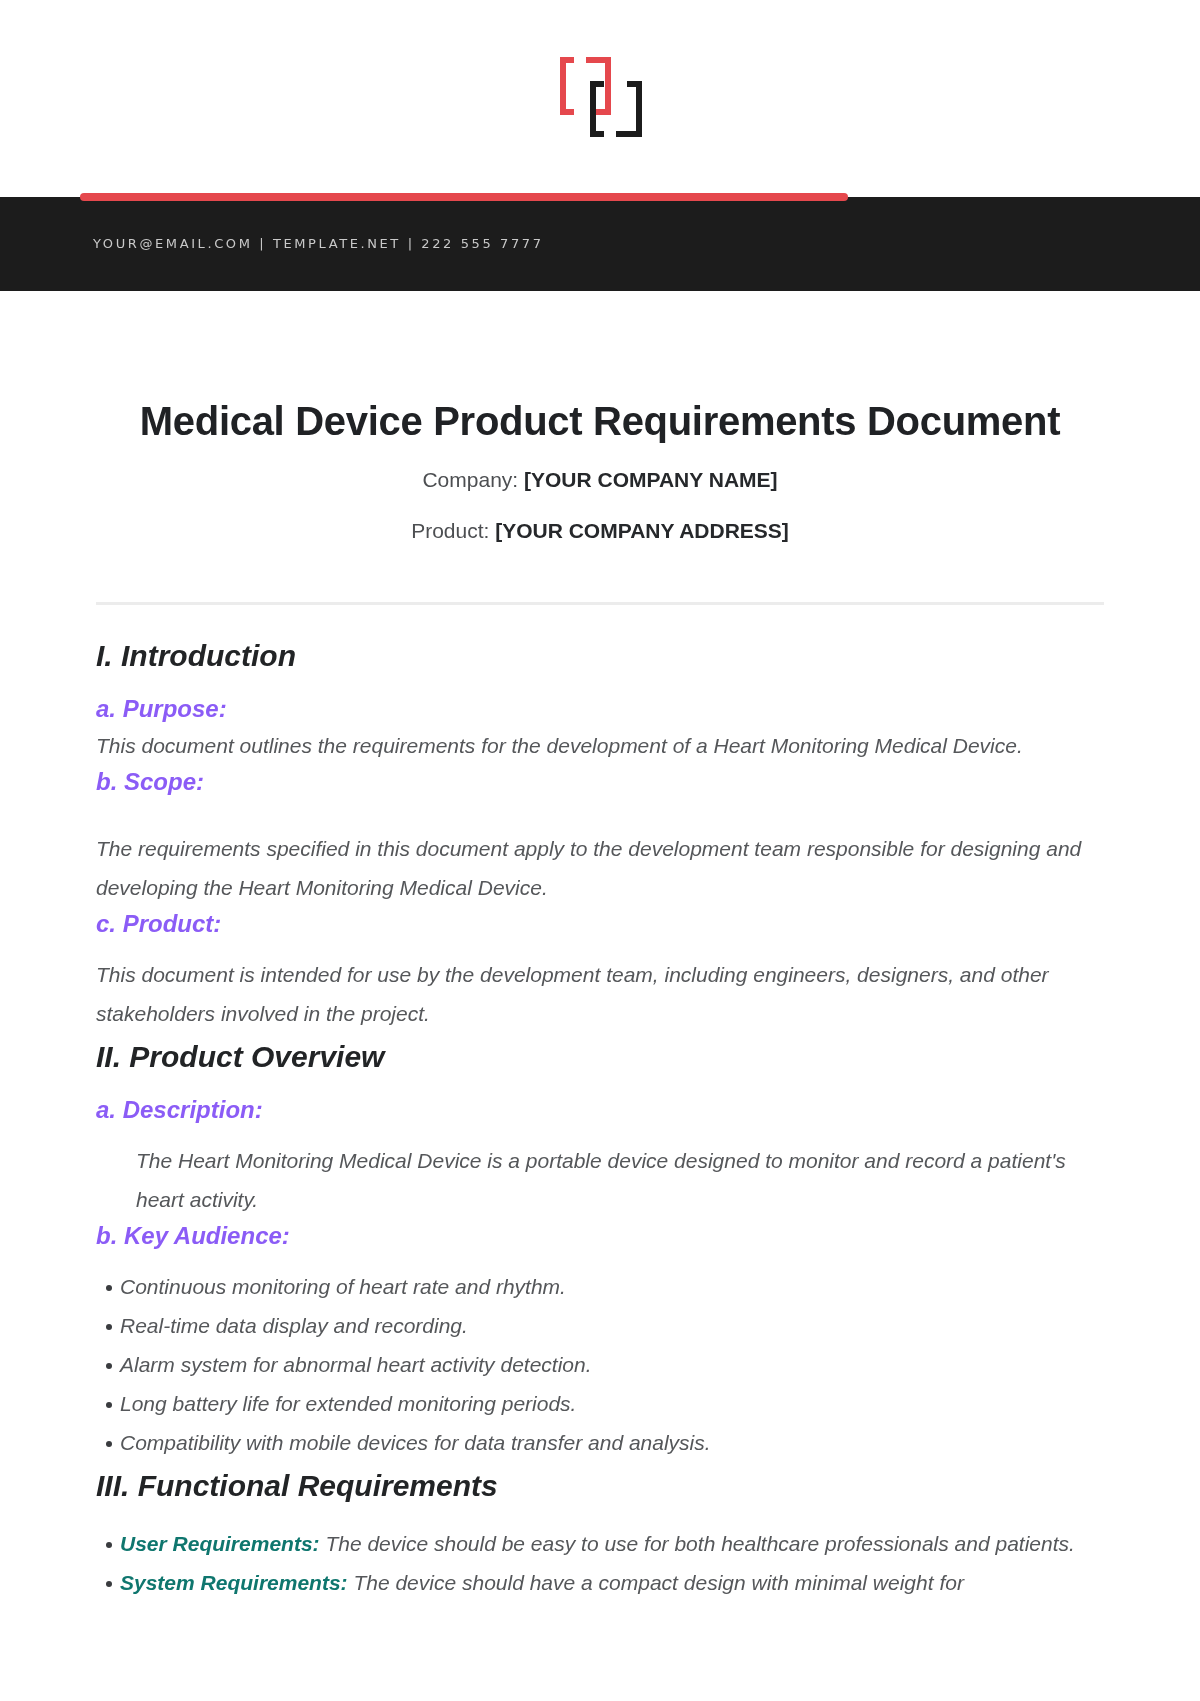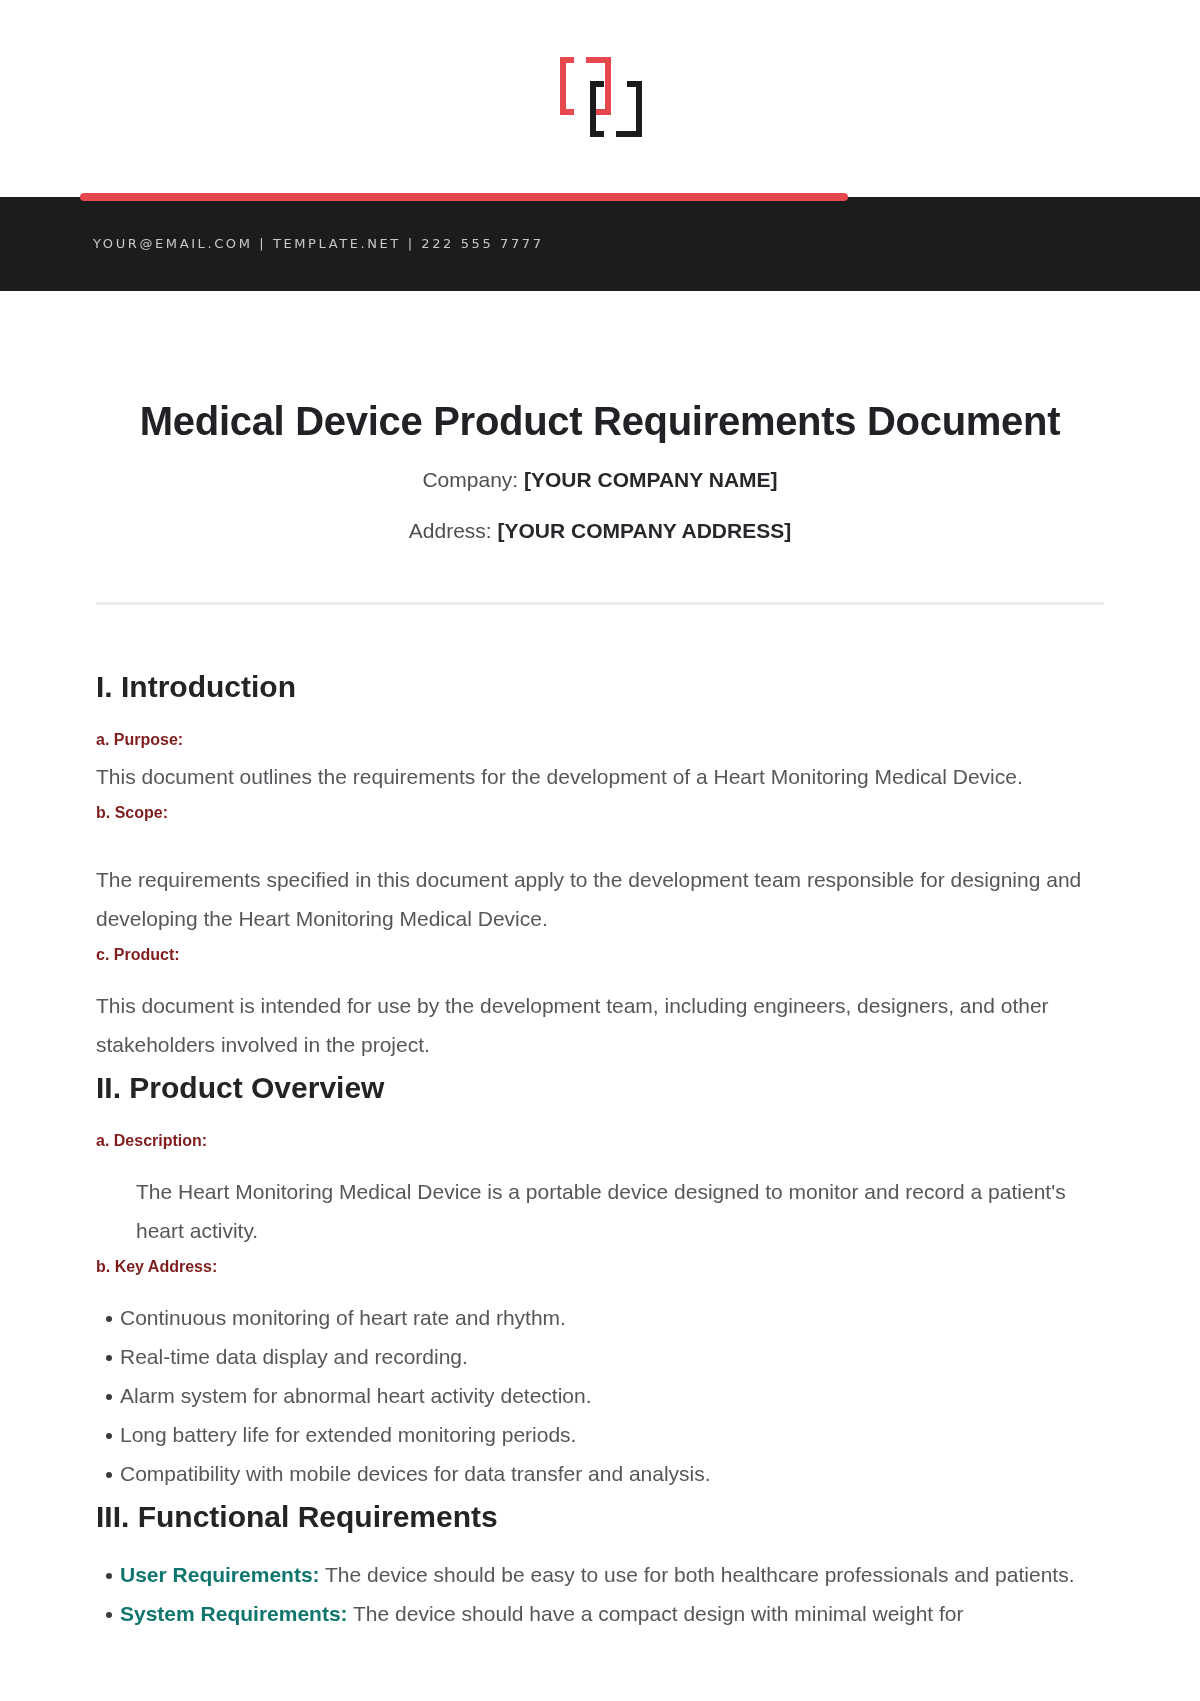--- a/index.html
+++ b/index.html
@@ -14,23 +14,23 @@
     .contact-line { position: absolute; left: 93px; top: 236px; font-size: 13px; letter-spacing: 2.6px; color: #c9c9c9; font-family: "DejaVu Sans", sans-serif; font-weight: normal; }
 
     .title-block { position: absolute; left: 0; top: 395px; width: 1200px; text-align: center; }
     .doc-title { font-size: 40px; font-weight: bold; color: #202225; letter-spacing: -0.3px; line-height: 52px; text-align: center; }
     .meta-line { font-size: 21px; color: #4d4f52; margin-top: 15px; line-height: 36px; }
     .meta-line + .meta-line { margin-top: 15px; }
     .meta-line .meta-value { font-weight: bold; color: #26282b; }
 
     .divider { position: absolute; left: 96px; top: 602px; width: 1008px; height: 3px; background: #ececec; }
 
-    .content { position: absolute; left: 96px; top: 663px; width: 1010px; }
+    .content { position: absolute; left: 96px; top: 632px; width: 1010px; font-style: italic; }
     .h2 { font-size: 30px; font-weight: bold; color: #222426; line-height: 48px; }
-    .h3 { font-size: 16px; font-weight: bold; color: #7f1d1d; line-height: 34px; }
+    .h3 { font-size: 24px; font-weight: bold; color: #8b5cf6; line-height: 34px; }
     .p { font-size: 21px; color: #55575a; line-height: 39px; }
 
     ul.bullets { list-style: none; }
     ul.bullets li { position: relative; padding-left: 24px; font-size: 21px; color: #55575a; line-height: 39px; }
     ul.bullets li::before { content: ""; position: absolute; left: 10px; top: 18px; width: 6px; height: 6px; border-radius: 50%; background: #3a3c3f; }
     ul.bullets li .b-label { font-weight: bold; color: #0f766e; }
   </style>
 </head>
 <body>
 
@@ -47,41 +47,41 @@
 <div class="header-accent"></div>
 <div class="contact-line">YOUR@EMAIL.COM | TEMPLATE.NET | 222 555 7777</div>
 
 <div class="title-block">
   <div class="doc-title">Medical Device Product Requirements Document</div>
   <div class="meta-line">
     <span>Company:</span>
     <span class="meta-value">[YOUR COMPANY NAME]</span>
   </div>
   <div class="meta-line">
-    <span>Address:</span>
+    <span>Product:</span>
     <span class="meta-value">[YOUR COMPANY ADDRESS]</span>
   </div>
 </div>
 
 <div class="divider"></div>
 
 <div class="content">
 
   <div class="h2">I. Introduction</div>
   <div class="h3" style="margin-top:12px;">a. Purpose:</div>
   <div class="p" style="">This document outlines the requirements for the development of a Heart Monitoring Medical Device.</div>
   <div class="h3">b. Scope:</div>
   <div class="p" style="margin-top:30px;">The requirements specified in this document apply to the development team responsible for designing and developing the Heart Monitoring Medical Device.</div>
   <div class="h3">c. Product:</div>
   <div class="p" style="margin-top:14px;">This document is intended for use by the development team, including engineers, designers, and other stakeholders involved in the project.</div>
 
   <div class="h2" style="margin-top:0px;">II. Product Overview</div>
   <div class="h3" style="margin-top:12px;">a. Description:</div>
   <div class="p" style="margin-top:14px;margin-left:40px;">The Heart Monitoring Medical Device is a portable device designed to monitor and record a patient's heart activity.</div>
-  <div class="h3">b. Key Address:</div>
+  <div class="h3">b. Key Audience:</div>
   <ul class="bullets" style="margin-top:14px;">
     <li>Continuous monitoring of heart rate and rhythm.</li>
     <li>Real-time data display and recording.</li>
     <li>Alarm system for abnormal heart activity detection.</li>
     <li>Long battery life for extended monitoring periods.</li>
     <li>Compatibility with mobile devices for data transfer and analysis.</li>
   </ul>
 
   <div class="h2">III. Functional Requirements</div>
   <ul class="bullets" style="margin-top:14px;">

